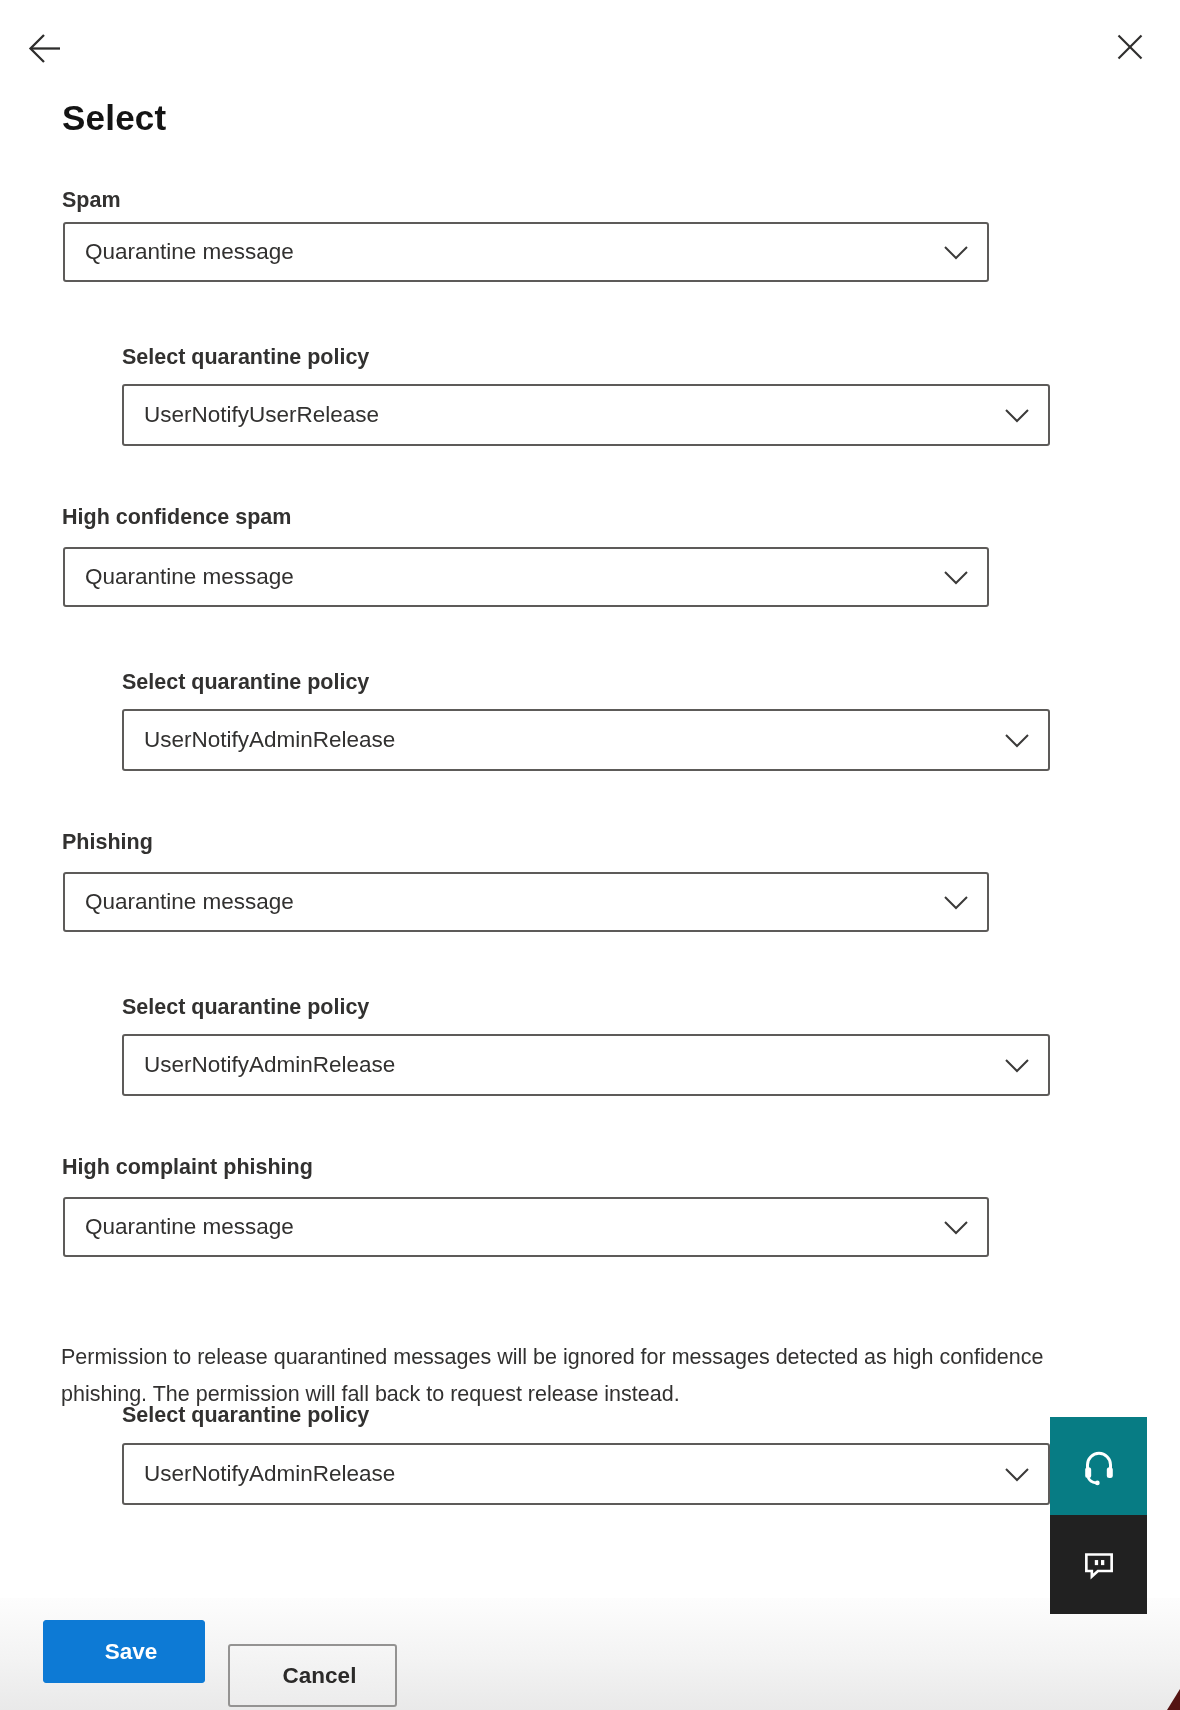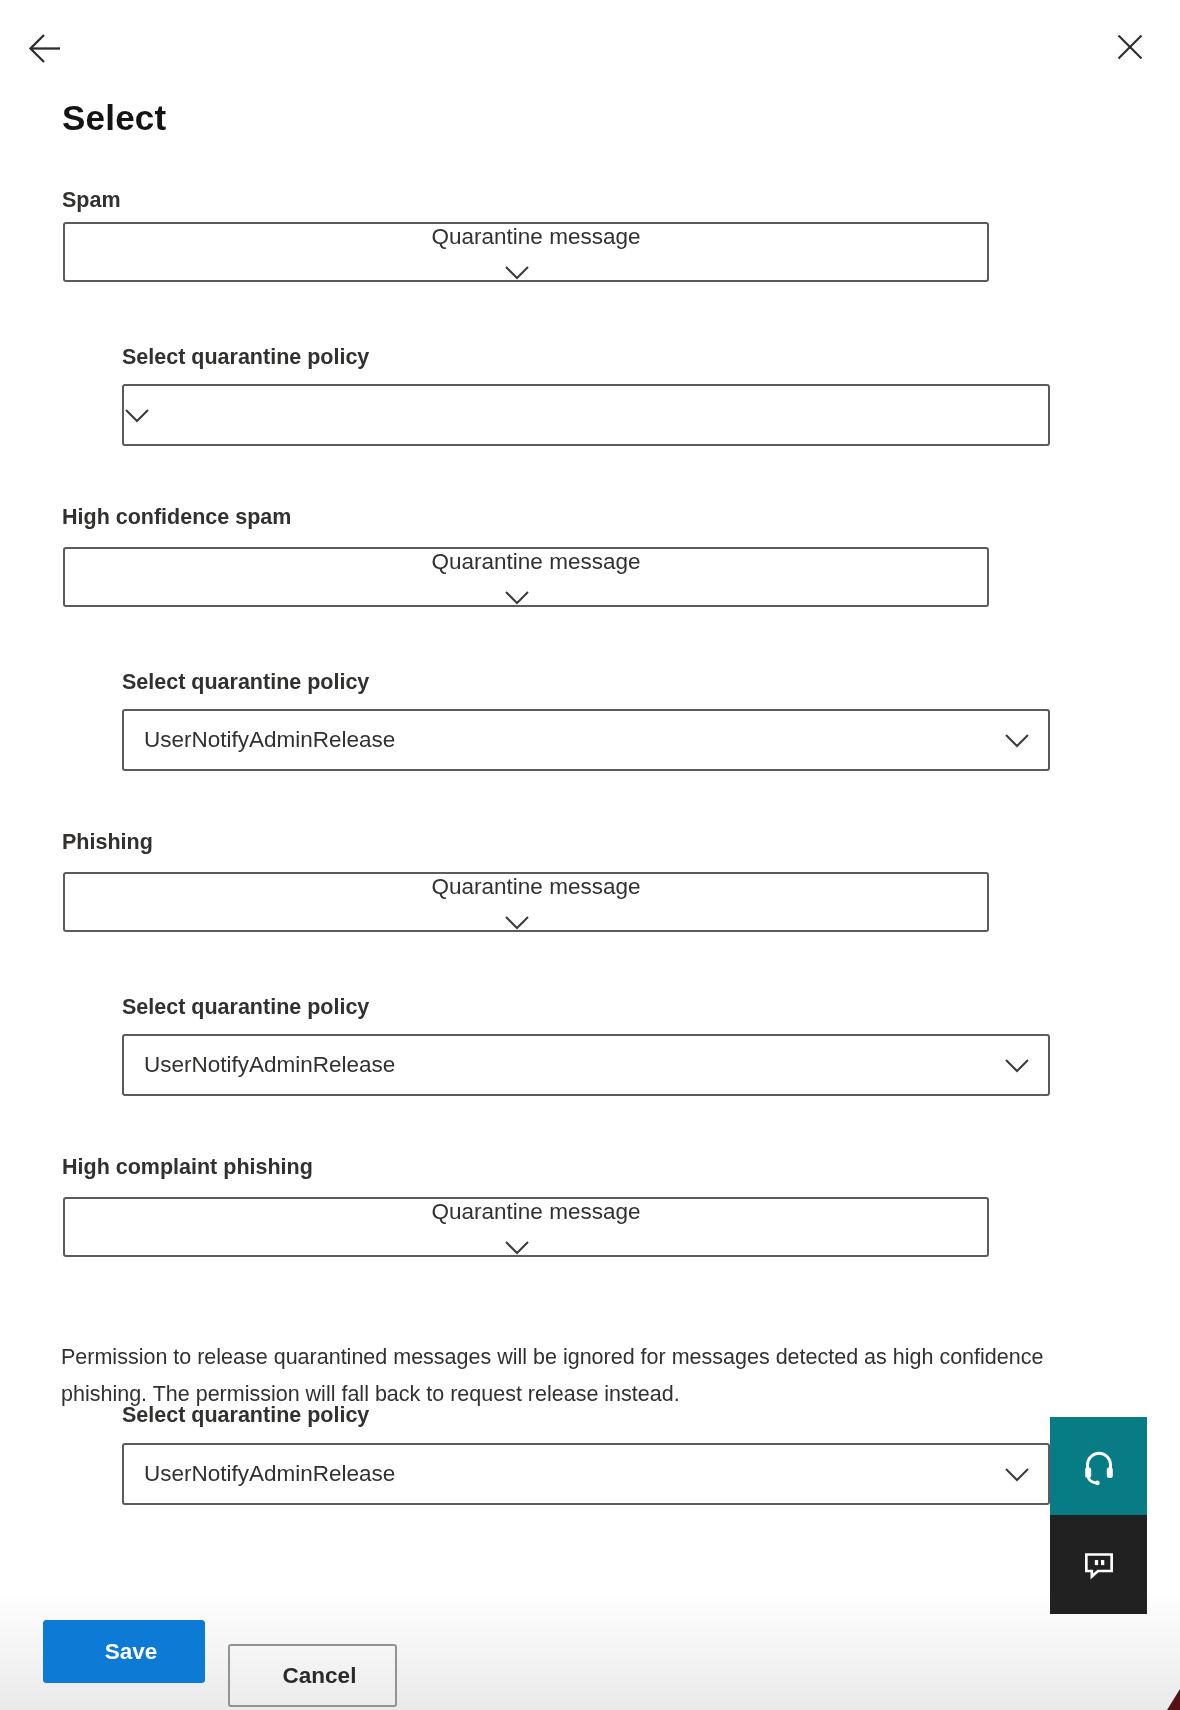--- a/index.html
+++ b/index.html
@@ -13,21 +13,21 @@
   
   .page-title{font-size:35px;font-weight:700;color:#141414;letter-spacing:.2px;}
   
   .lbl{left:62px;font-size:21.5px;font-weight:600;color:#323130;line-height:26px;}
   .sublbl{left:122px;font-size:21.5px;font-weight:600;color:#323130;line-height:26px;}
   
   .box,.subbox{
     box-sizing:border-box;border:2px solid #5d5b59;border-radius:3px;background:#fff;
     display:flex;align-items:center;cursor:pointer;
   }
-  .box{left:63px;width:926px;height:60px;flex-direction:column;}
+  .box{left:63px;width:926px;height:60px;}
   .subbox{left:122px;width:928px;height:62px;}
   .box .val,.subbox .val{
     padding-left:20px;font-size:22.5px;font-weight:400;color:#323130;
     white-space:nowrap;overflow:hidden;flex:1;
   }
   .chev{margin-right:18px;flex:0 0 auto;}
   
   .note{left:61px;width:985px;font-size:21.5px;line-height:36.5px;font-weight:400;color:#323130;}
   
   .fade{left:0;top:1578px;width:1180px;height:22px;
@@ -70,20 +70,21 @@
 
   <div class="abs lbl" style="top:167px;margin-top:20px;">Spam</div>
   <div class="abs box" style="top:222px;" role="combobox">
     <span class="val">Quarantine message</span>
     <svg class="chev" width="26" height="15" viewBox="0 0 26 15">
       <polyline points="2,2 13,13 24,2" fill="none" stroke="#3b3a39" stroke-width="2"></polyline>
     </svg>
   </div>
   <div class="abs sublbl" style="top:344px;">Select quarantine policy</div>
   <div class="abs subbox" style="top:384px;" role="combobox">
+    <span class="val">UserNotifyUserRelease</span>
     <svg class="chev" width="26" height="15" viewBox="0 0 26 15">
       <polyline points="2,2 13,13 24,2" fill="none" stroke="#3b3a39" stroke-width="2"></polyline>
     </svg>
   </div>
 
   <div class="abs lbl" style="top:504px;">High confidence spam</div>
   <div class="abs box" style="top:547px;" role="combobox">
     <span class="val">Quarantine message</span>
     <svg class="chev" width="26" height="15" viewBox="0 0 26 15">
       <polyline points="2,2 13,13 24,2" fill="none" stroke="#3b3a39" stroke-width="2"></polyline>

